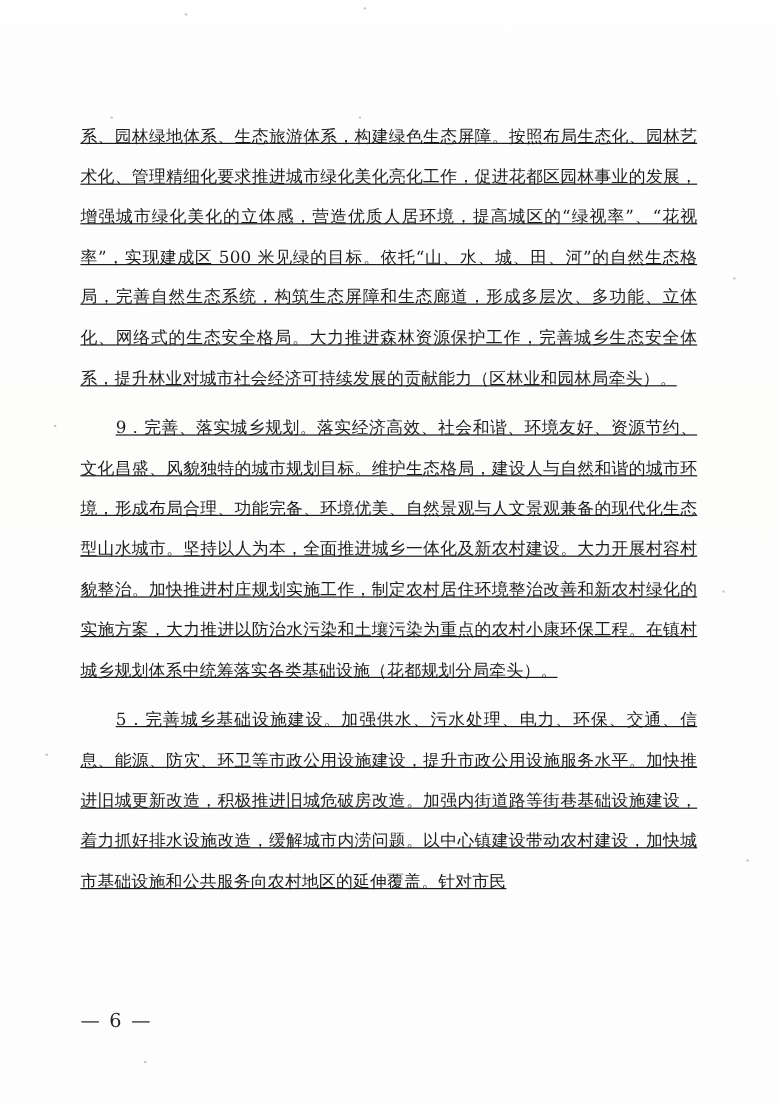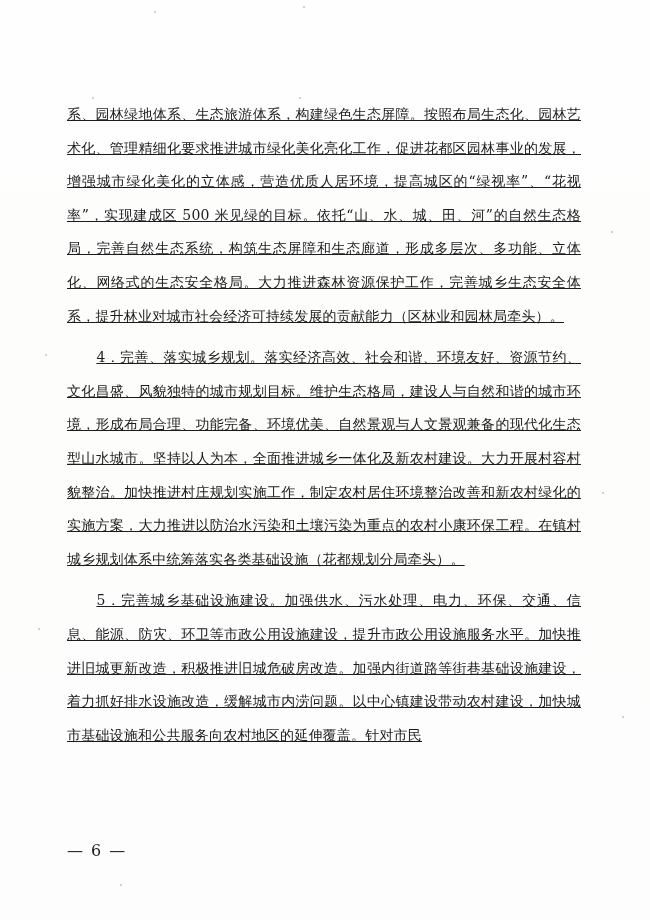--- a/index.html
+++ b/index.html
@@ -88,21 +88,21 @@
   <span class="speck" style="left:45px;  top:354px; width:2px; height:2px;"></span>
   <span class="speck" style="left:602px; top:492px; width:2px; height:2px;"></span>
   <span class="speck" style="left:38px;  top:628px; width:2px; height:2px;"></span>
   <span class="speck" style="left:622px; top:716px; width:2px; height:2px;"></span>
   <span class="speck" style="left:120px; top:884px; width:2px; height:2px;"></span>
 
   <div class="content">
 
     <p class="para">系、园林绿地体系、生态旅游体系，构建绿色生态屏障。按照布局生态化、园林艺术化、管理精细化要求推进城市绿化美化亮化工作，促进花都区园林事业的发展，增强城市绿化美化的立体感，营造优质人居环境，提高城区的“绿视率”、“花视率”，实现建成区 500 米见绿的目标。依托“山、水、城、田、河”的自然生态格局，完善自然生态系统，构筑生态屏障和生态廊道，形成多层次、多功能、立体化、网络式的生态安全格局。大力推进森林资源保护工作，完善城乡生态安全体系，提升林业对城市社会经济可持续发展的贡献能力（区林业和园林局牵头）。</p>
 
-    <p class="para indent gap">4．完善、落实城乡规划。落实经济高效、社会和谐、环境友好、资源节约、文化昌盛、风貌独特的城市规划目标。维护生态格局，建设人与自然和谐的城市环境，形成布局合理、功能完备、环境优美、自然景观与人文景观兼备的现代化生态型山水城市。坚持以人为本，全面推进城乡一体化及新农村建设。大力开展村容村貌整治。加快推进村庄规划实施工作，制定农村居住环境整治改善和新农村绿化的实施方案，大力推进以防治水污染和土壤污染为重点的农村小康环保工程。在镇村城乡规划体系中统筹落实各类基础设施（花都规划分局牵头）。</p>
+    <p class="para indent gap">9．完善、落实城乡规划。落实经济高效、社会和谐、环境友好、资源节约、文化昌盛、风貌独特的城市规划目标。维护生态格局，建设人与自然和谐的城市环境，形成布局合理、功能完备、环境优美、自然景观与人文景观兼备的现代化生态型山水城市。坚持以人为本，全面推进城乡一体化及新农村建设。大力开展村容村貌整治。加快推进村庄规划实施工作，制定农村居住环境整治改善和新农村绿化的实施方案，大力推进以防治水污染和土壤污染为重点的农村小康环保工程。在镇村城乡规划体系中统筹落实各类基础设施（花都规划分局牵头）。</p>
 
     <p class="para indent gap">5．完善城乡基础设施建设。加强供水、污水处理、电力、环保、交通、信息、能源、防灾、环卫等市政公用设施建设，提升市政公用设施服务水平。加快推进旧城更新改造，积极推进旧城危破房改造。加强内街道路等街巷基础设施建设，着力抓好排水设施改造，缓解城市内涝问题。以中心镇建设带动农村建设，加快城市基础设施和公共服务向农村地区的延伸覆盖。针对市民</p>
 
   </div>
 
   <div class="page-number">— 6 —</div>
 
 </div>
 
 </body></html>

